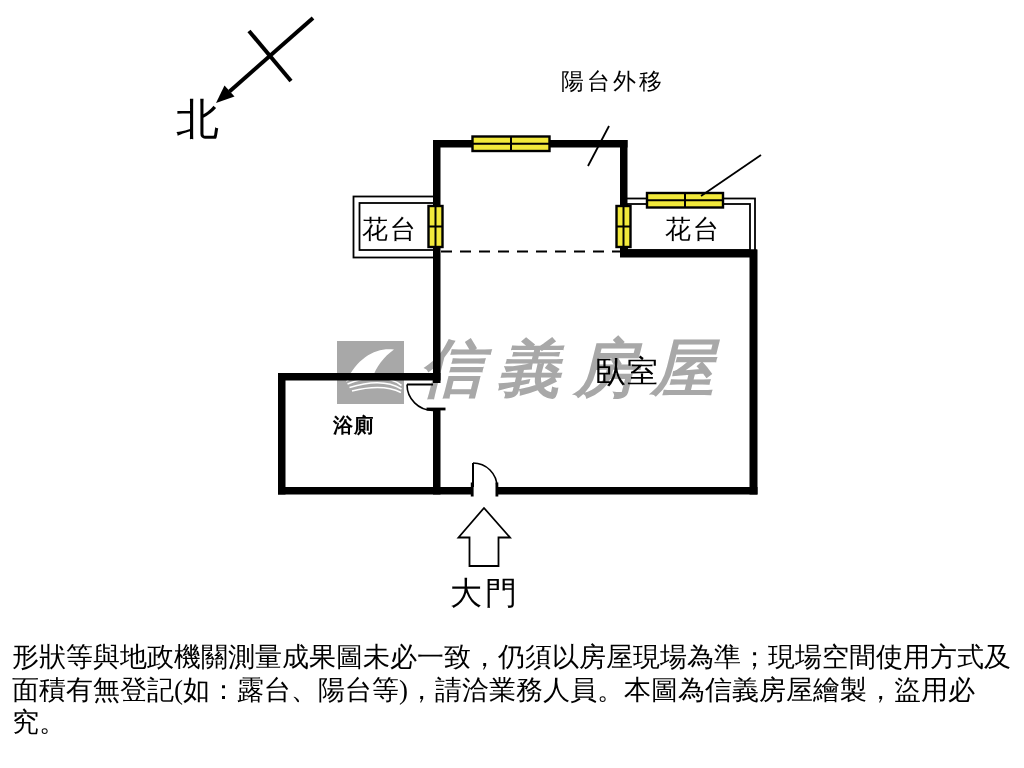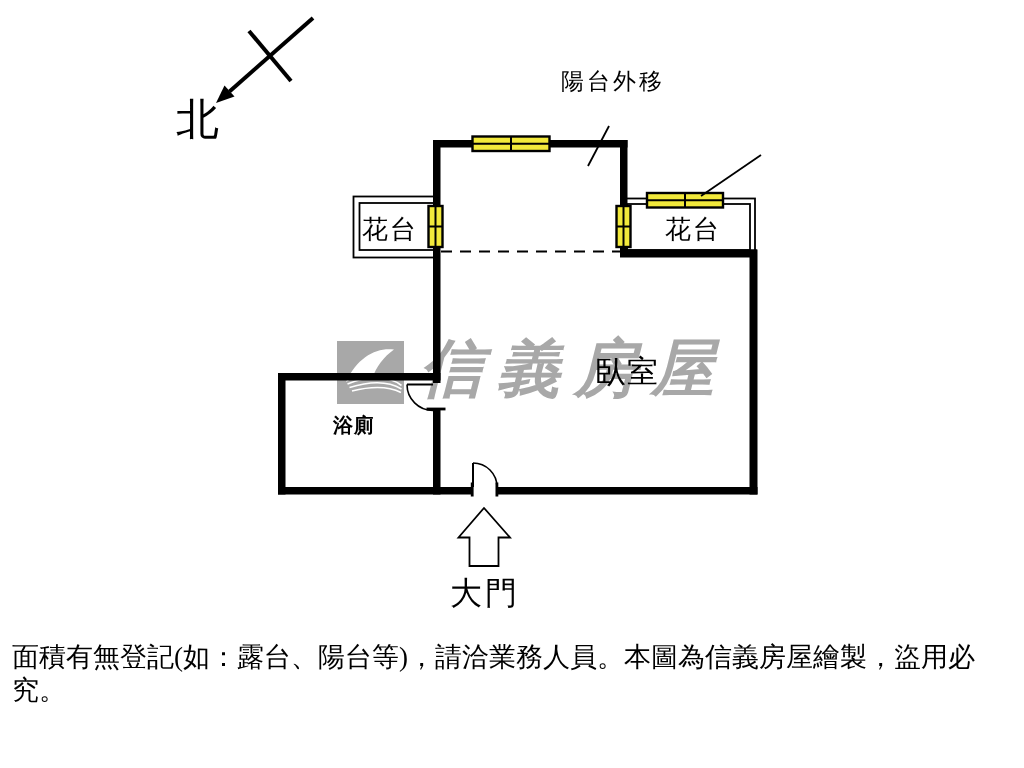--- a/index.html
+++ b/index.html
@@ -131,16 +131,17 @@
     <div class="lbl" style="left:176px;top:98px;font-size:43px;">北</div>
     <div class="lbl" style="left:561px;top:70px;font-size:23px;letter-spacing:3px;">陽台外移</div>
     <div class="lbl" style="left:362px;top:217px;font-size:26px;letter-spacing:2px;">花台</div>
     <div class="lbl" style="left:665px;top:217px;font-size:26px;letter-spacing:2px;">花台</div>
     <div class="lbl" style="left:595px;top:356px;font-size:31px;letter-spacing:1px;">臥室</div>
     <div class="lbl" style="left:333px;top:415px;font-size:20px;letter-spacing:1px;font-weight:bold;">浴廁</div>
     <div class="lbl" style="left:450px;top:577px;font-size:32px;letter-spacing:3px;">大門</div>
   </div>
 
   <div id="disclaimer">
+    <div>形狀等與地政機關測量成果圖未必一致，仍須以房屋現場為準；現場空間使用方式及</div>
     <div>面積有無登記(如：露台、陽台等)，請洽業務人員。本圖為信義房屋繪製，盜用必究。</div>
   </div>
 
 </div>
 
 </body></html>

